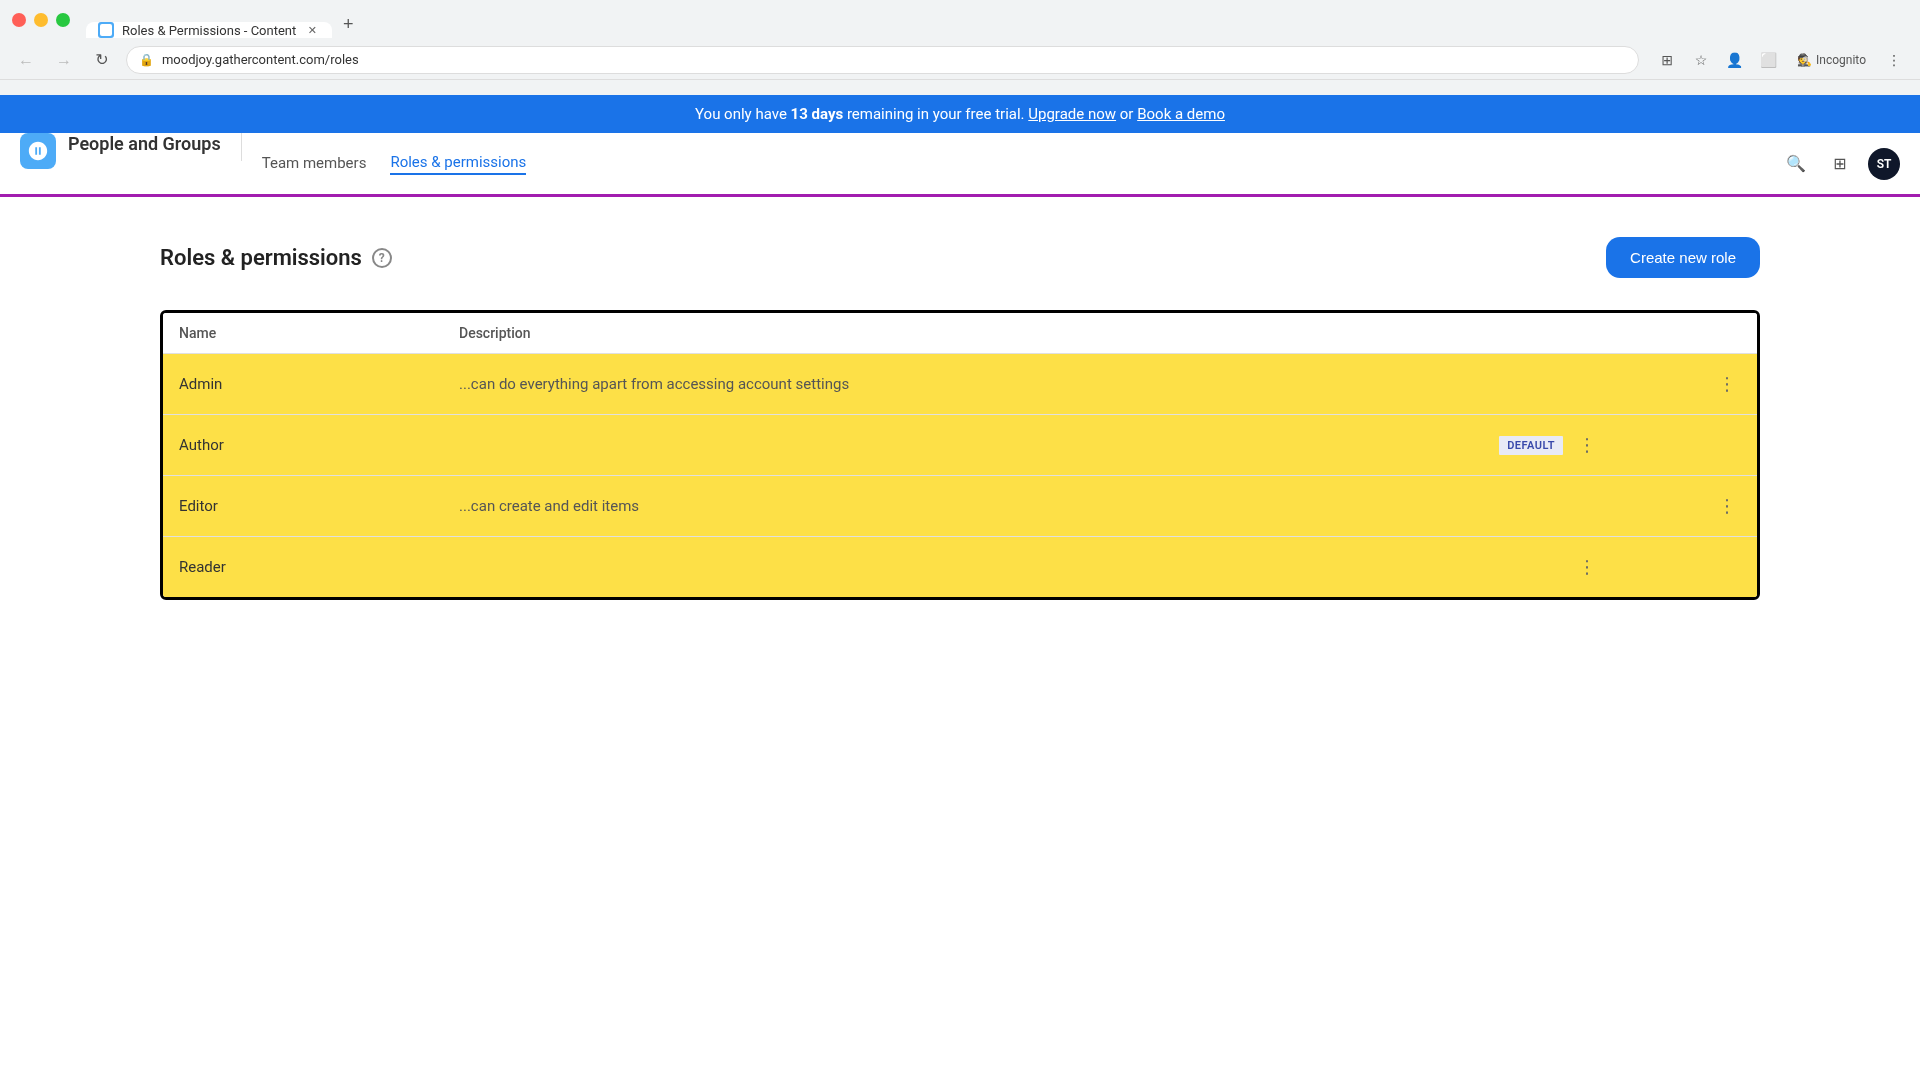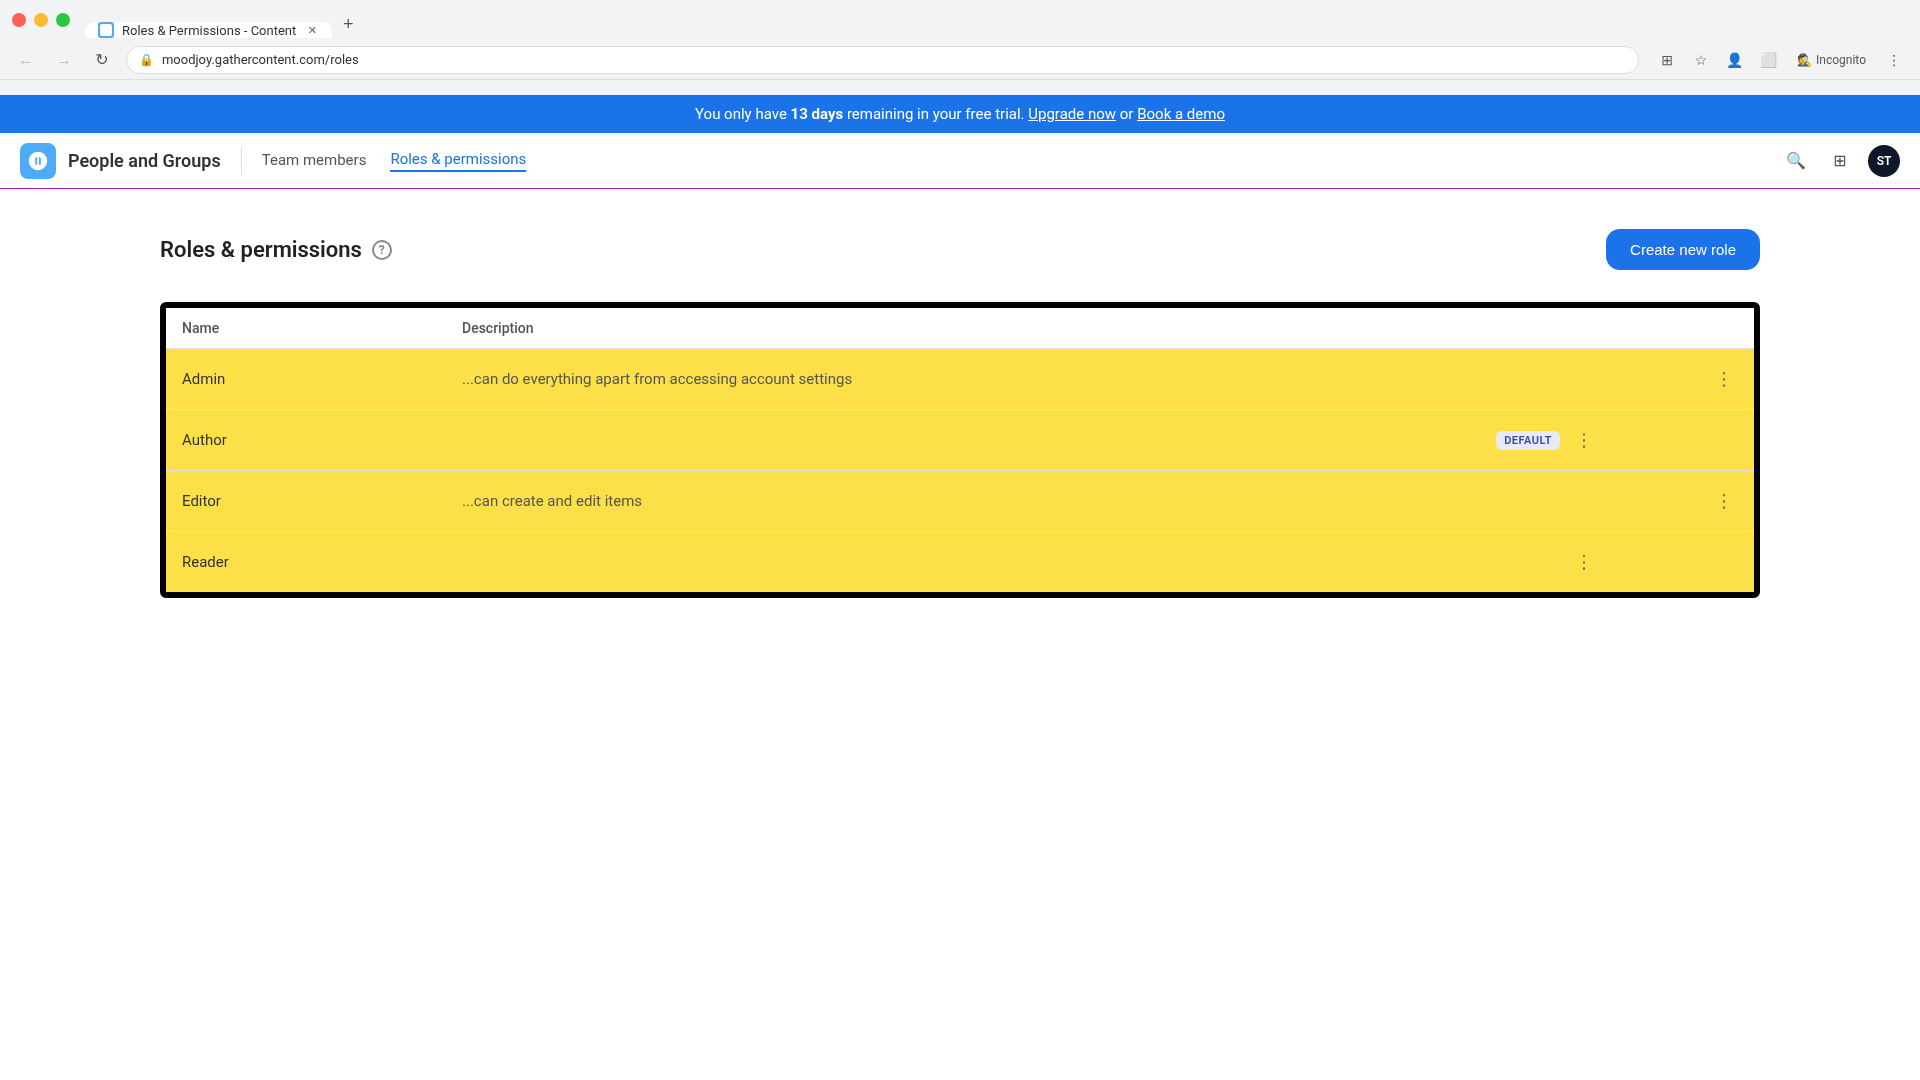--- a/index.html
+++ b/index.html
@@ -26,50 +26,50 @@
     .toolbar-icons { display: flex; align-items: center; gap: 6px; margin-left: 4px; }
     .toolbar-icon-btn { width: 28px; height: 28px; border-radius: 50%; display: flex; align-items: center; justify-content: center; color: #555; cursor: pointer; font-size: 14px; border: none; background: transparent; }
     .incognito-badge { display: flex; align-items: center; gap: 4px; font-size: 12px; color: #555; padding: 2px 8px; border-radius: 12px; }
 
     
     .trial-banner { background: #1a73e8; color: #fff; text-align: center; padding: 10px; font-size: 15px; }
     .trial-banner strong { font-weight: 700; }
     .trial-banner a { color: #fff; text-decoration: underline; cursor: pointer; }
 
     
-    .app-header { display: flex; align-items: center; height: 56px; padding: 0 20px; border-bottom: 1px solid #a21caf; background: #fff; }
+    .app-header { display: flex; height: 64px; padding: 0 20px; border-bottom: 3px solid #a21caf; background: #fff; }
     .app-logo { width: 36px; height: 36px; background: #4dabf7; border-radius: 8px; display: flex; align-items: center; justify-content: center; flex-shrink: 0; }
     .app-logo svg { width: 22px; height: 22px; fill: #fff; }
     .app-title { font-size: 18px; font-weight: 600; color: #333; margin-left: 12px; margin-right: 20px; }
     .header-divider { width: 1px; height: 28px; background: #ddd; margin-right: 20px; }
     .header-nav { display: flex; gap: 24px; align-items: center; }
     .header-nav-item { font-size: 15px; color: #555; cursor: pointer; text-decoration: none; padding-bottom: 2px; }
     .header-nav-item.active { color: #1a73e8; border-bottom: 2px solid #1a73e8; }
     .header-right { margin-left: auto; display: flex; align-items: center; gap: 12px; }
     .header-icon-btn { width: 32px; height: 32px; border-radius: 50%; display: flex; align-items: center; justify-content: center; color: #555; cursor: pointer; font-size: 16px; border: none; background: transparent; }
     .avatar { width: 32px; height: 32px; border-radius: 50%; background: #0f172a; color: #fff; display: flex; align-items: center; justify-content: center; font-size: 12px; font-weight: 600; cursor: pointer; }
 
     
     .main-content { padding: 40px 160px; }
     .page-header { display: flex; align-items: center; justify-content: space-between; margin-bottom: 32px; }
     .page-title-row { display: flex; align-items: center; gap: 10px; }
     .page-title { font-size: 22px; font-weight: 600; color: #222; }
     .help-icon { width: 20px; height: 20px; border-radius: 50%; border: 2px solid #888; display: flex; align-items: center; justify-content: center; font-size: 12px; color: #888; cursor: pointer; font-weight: 700; }
     .create-btn { background: #1a73e8; color: #fff; border: none; border-radius: 14px; padding: 12px 24px; font-size: 15px; font-weight: 500; cursor: pointer; }
 
     
-    .roles-table { width: 100%; border: 6px solid #000000; border-radius: 6px; overflow: hidden; }
+    .roles-table { width: 100%; border: 3px solid #000000; border-radius: 6px; overflow: hidden; }
     .table-header { display: grid; grid-template-columns: 280px 1fr 140px; padding: 12px 16px; border-bottom: 1px solid #e0e0e0; background: #fff; }
     .table-header-cell { font-size: 14px; color: #555; font-weight: 500; }
     .table-row { display: grid; grid-template-columns: 280px 1fr 140px; padding: 16px 16px; border-bottom: 1px solid #e0e0e0; align-items: center; background: #fde047; }
     .table-row:last-child { border-bottom: none; }
     .role-name { font-size: 15px; color: #333; }
     .role-desc { font-size: 15px; color: #555; }
     .row-actions { display: flex; align-items: center; justify-content: flex-end; gap: 10px; }
-    .default-badge { background: #e8eaf6; color: #3949ab; font-size: 11px; font-weight: 600; padding: 3px 8px; border-radius: 6px; letter-spacing: 0.5px; }
+    .default-badge { background: #e8eaf6; color: #3949ab; font-size: 11px; font-weight: 600; padding: 3px 8px; border-radius: 1px; letter-spacing: 0.5px; }
     .more-btn { width: 28px; height: 28px; border-radius: 50%; display: flex; align-items: center; justify-content: center; color: #666; font-size: 18px; cursor: pointer; border: none; background: transparent; }
   </style>
 </head>
 <body>
 
 <div class="browser-chrome">
   <div class="browser-titlebar">
     <div class="browser-controls">
       <button class="browser-btn close">✕</button>
       <button class="browser-btn minimize">−</button>

